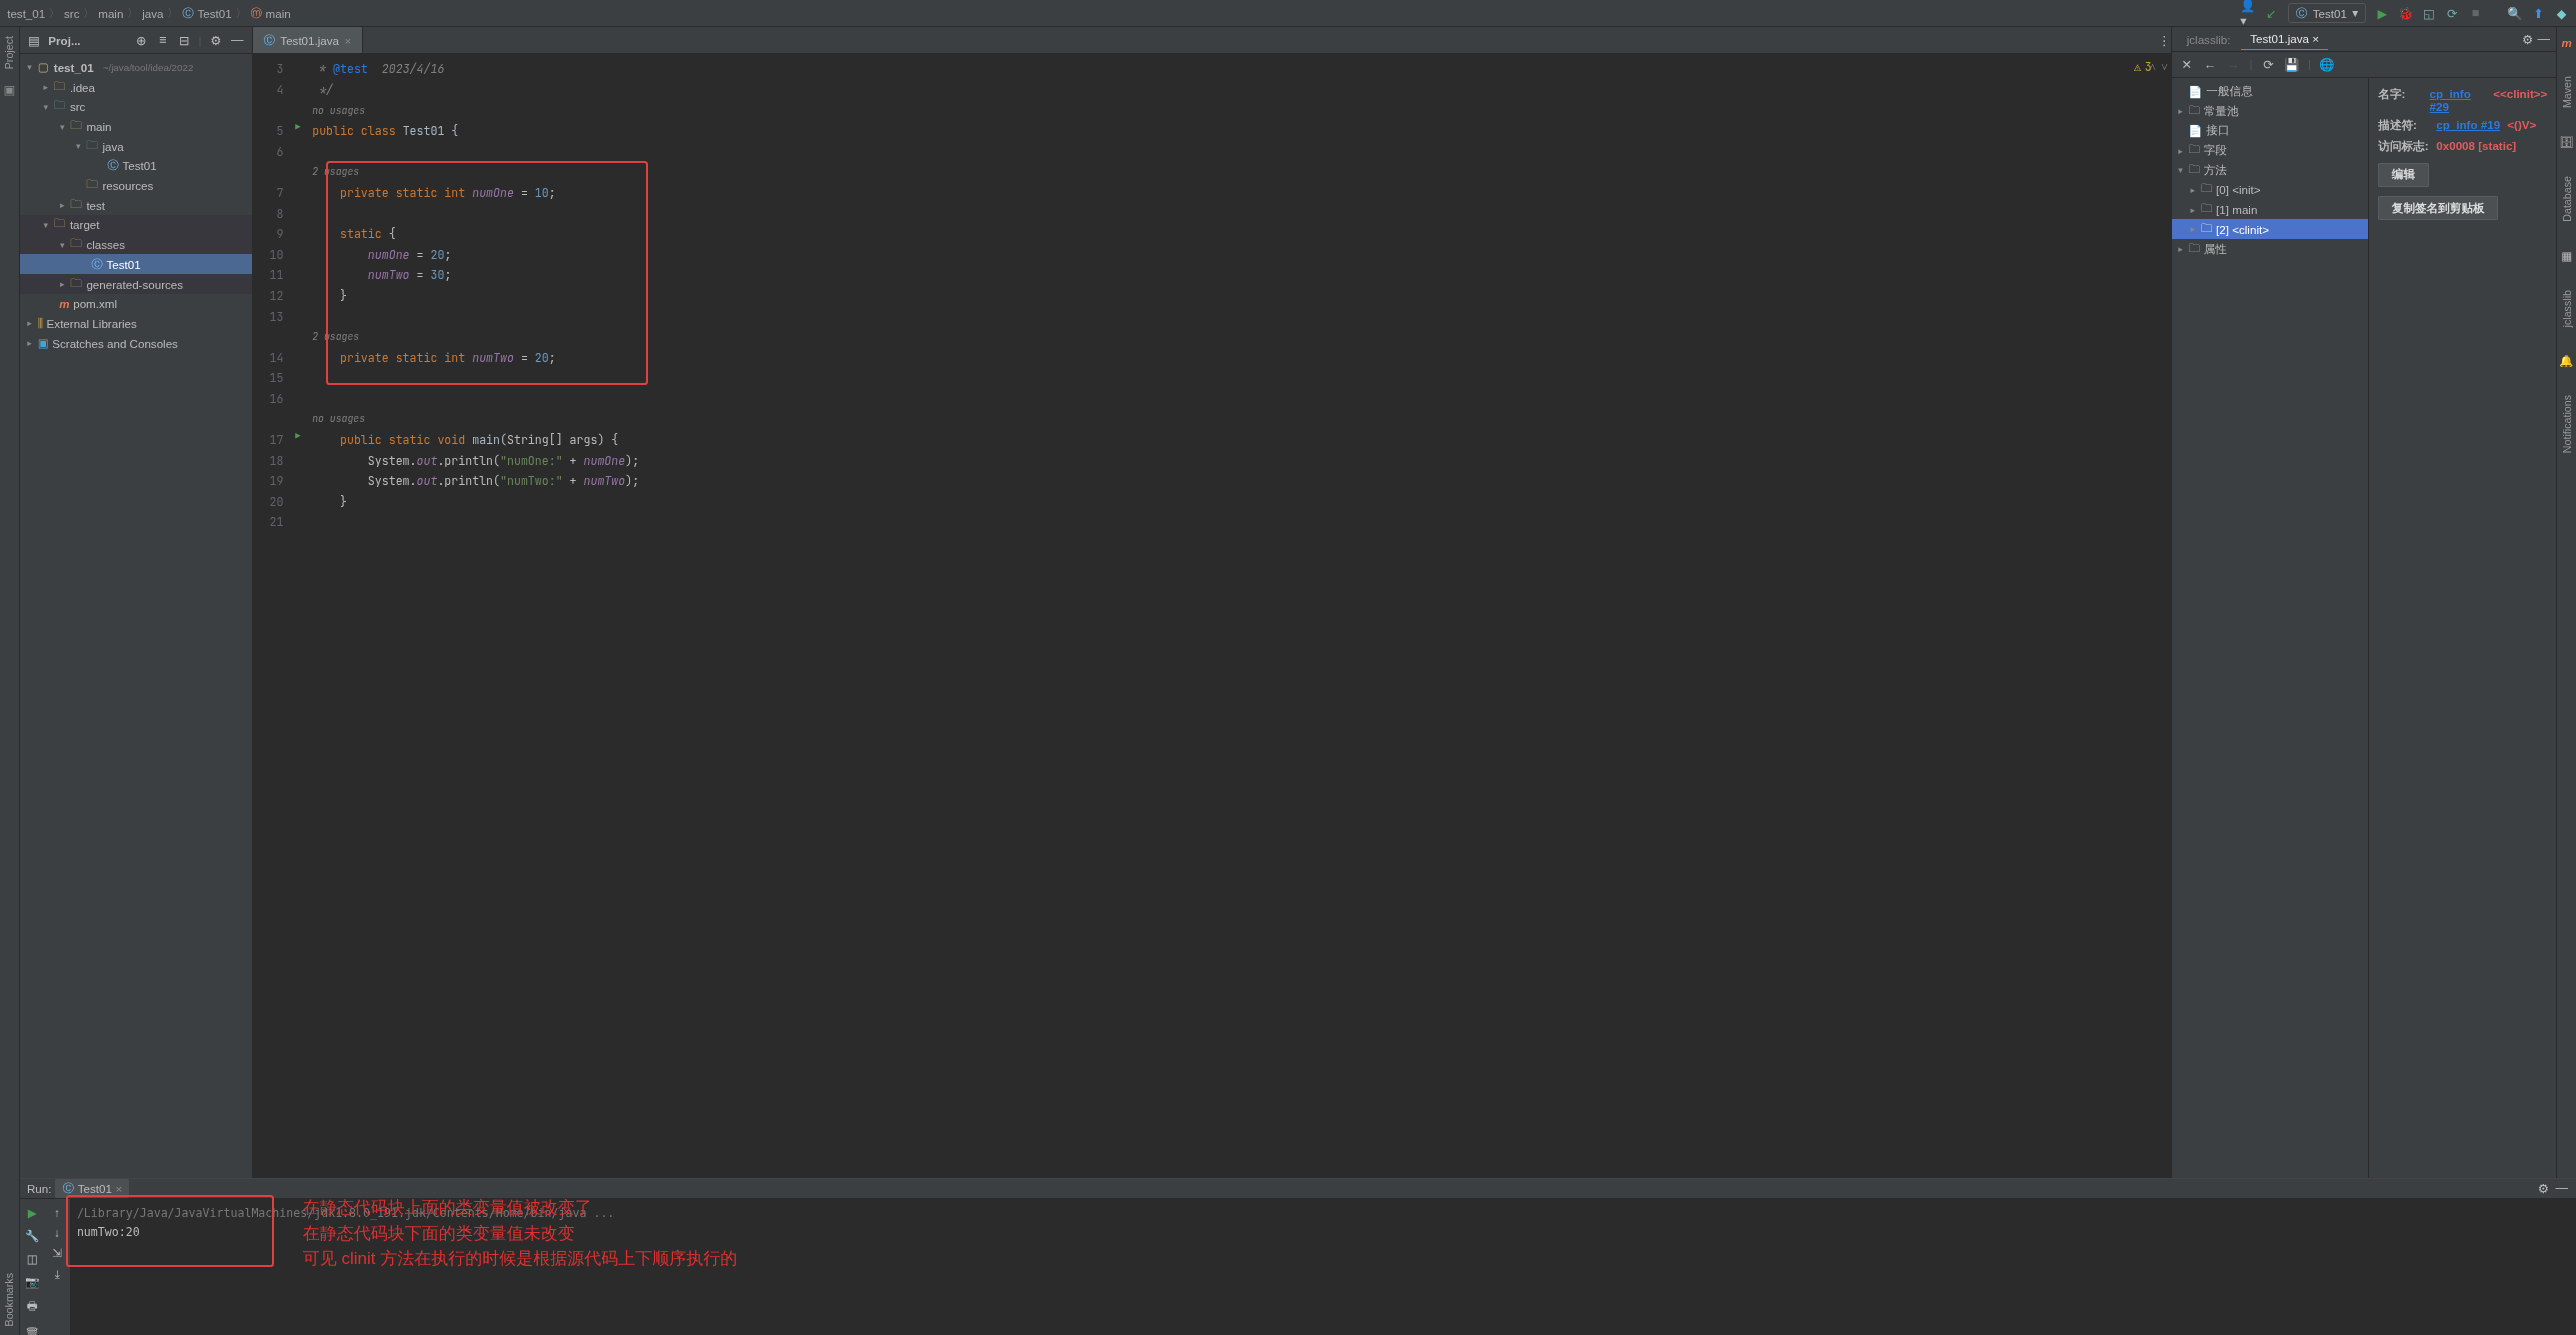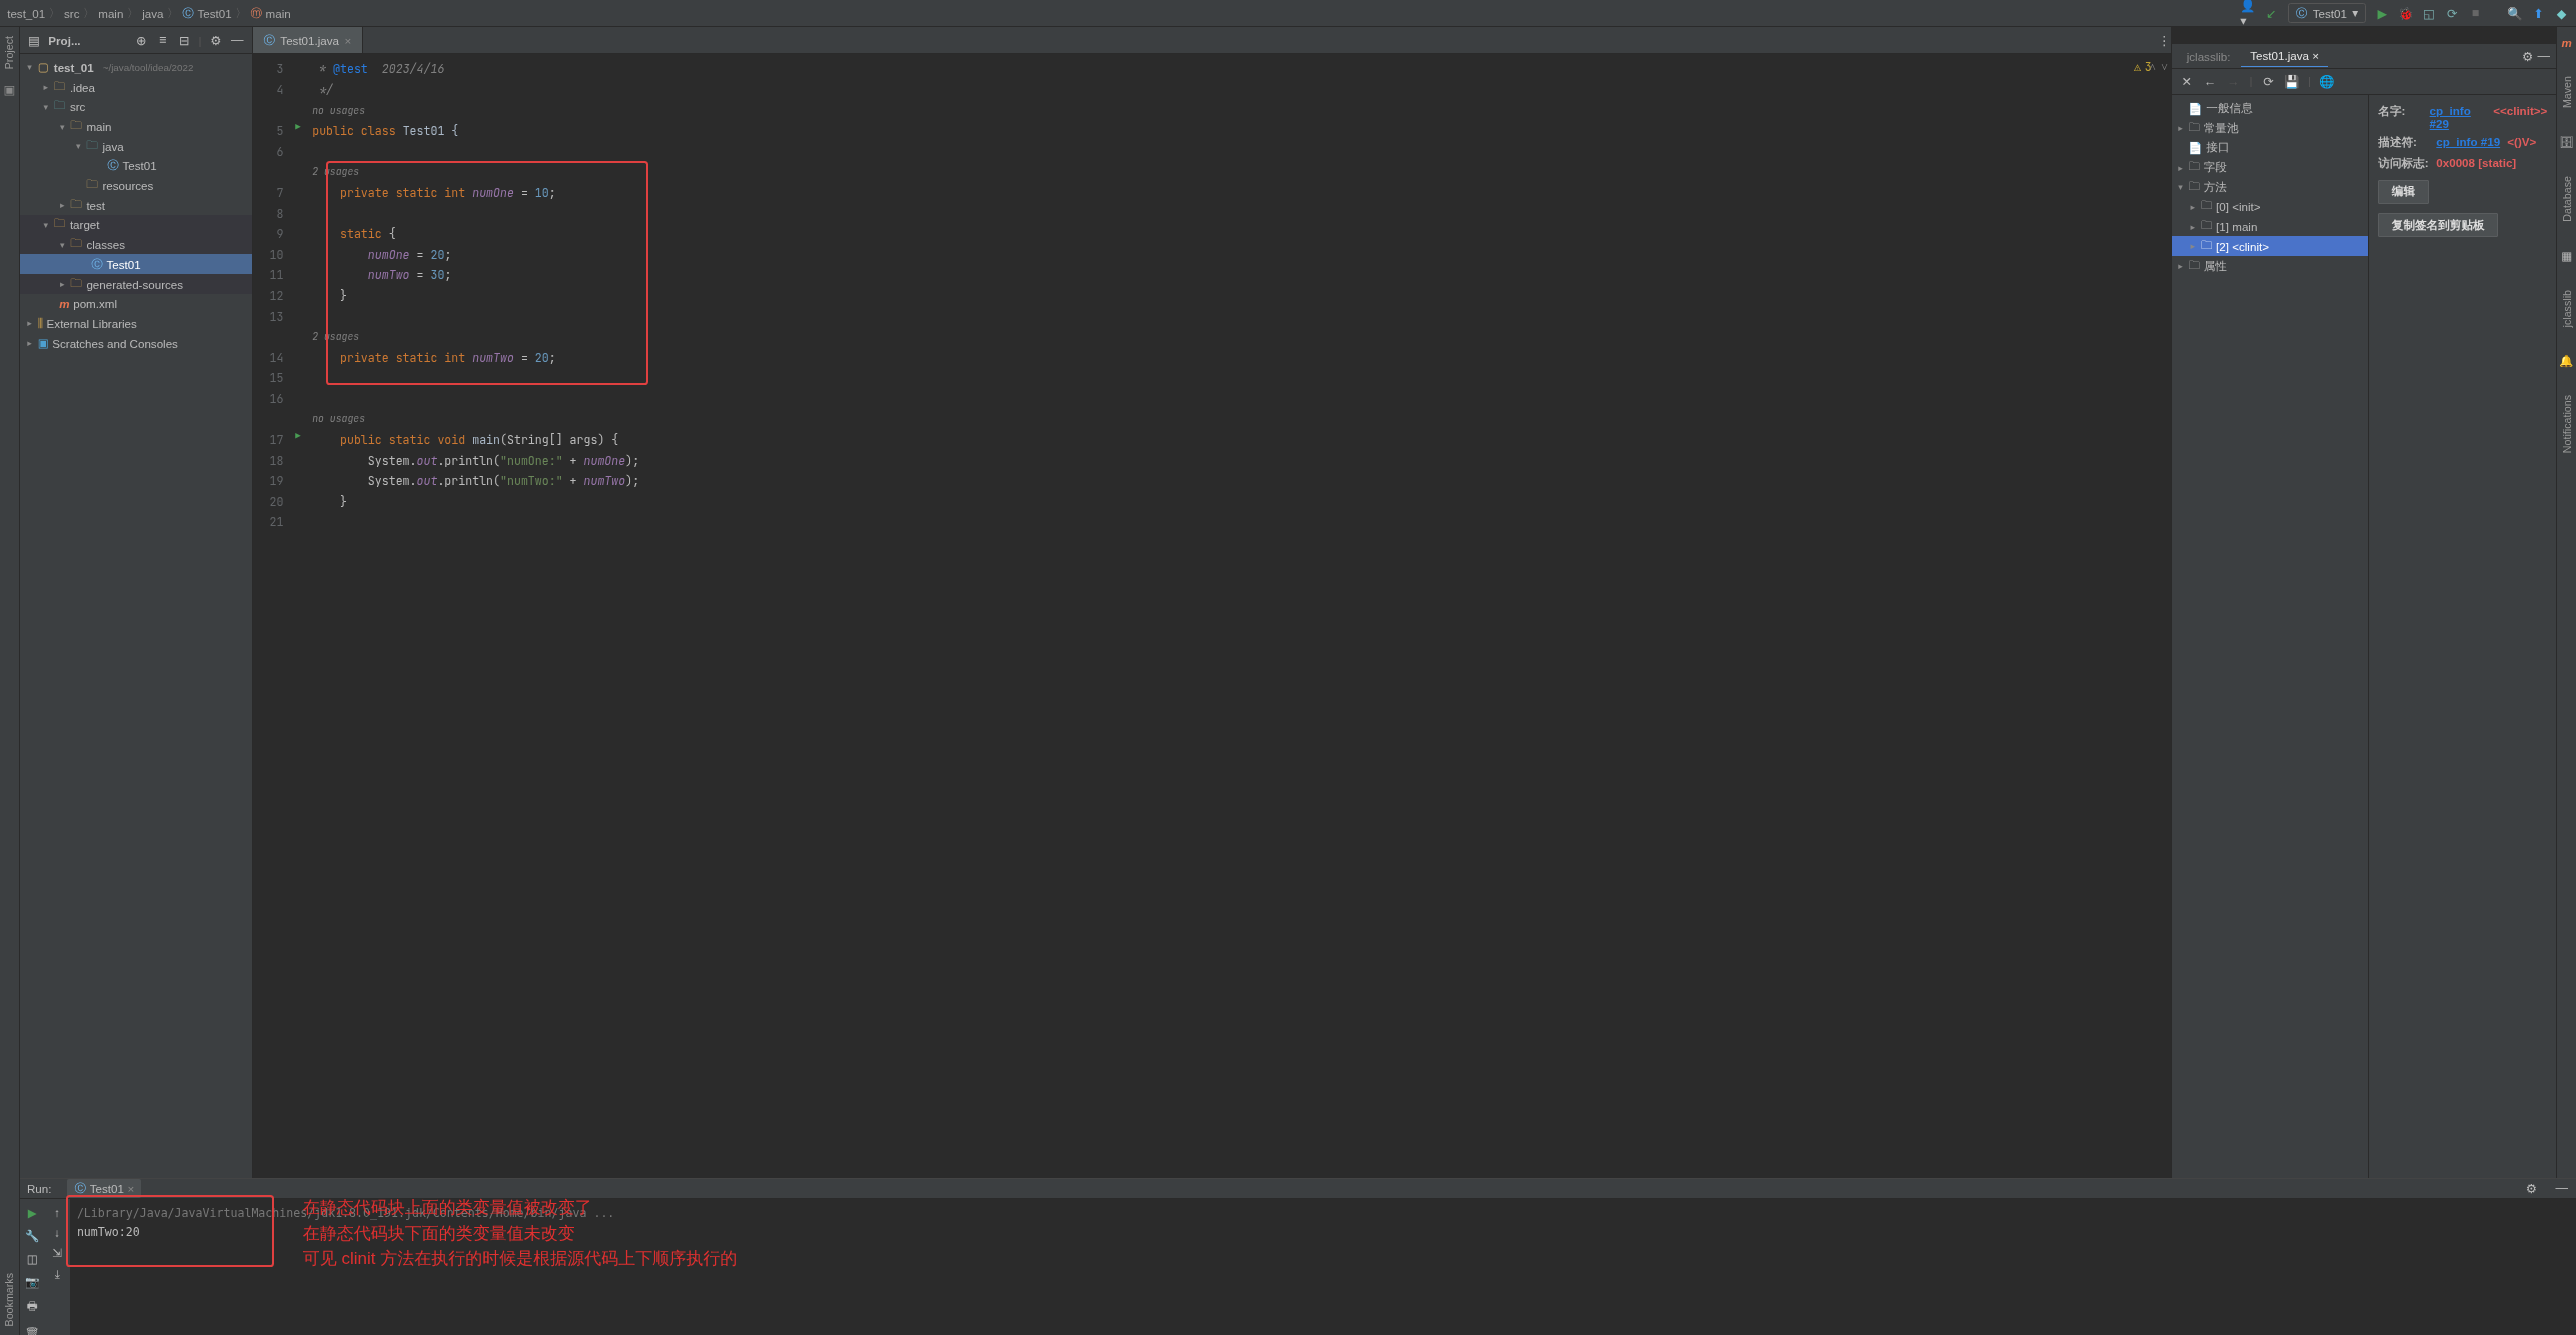--- a/index.html
+++ b/index.html
@@ -54,42 +54,42 @@
 .num { color: #6897bb; }
 .fld { color: #9876aa; font-style: italic; }
 .cmt { color: #808080; font-style: italic; }
 .ann { color: #808080; font-style: italic; font-size: 9.8px; padding-left: 36px; }
 .date { color: #287bde; }
 .outline { position: absolute; border: 2.7px solid #e04040; border-radius: 3.6px; pointer-events: none; }
 .warn-badge { position: absolute; right: 19.7px; top: 5.4px; display: flex; align-items: center; gap: 3.6px; color: #bfa134; }
 .nav-arrows { position: absolute; right: 3.6px; top: 5.4px; color: #888; display: flex; gap: 5.4px; }
 
 
-.jclass-panel { width: 385px; background: #3c3f41; border-left: 0.9px solid #2a2a2a; display: flex; flex-direction: column; margin-top: 17px; }
+.jclass-panel { width: 385px; background: #3c3f41; border-left: 0.9px solid #2a2a2a; display: flex; flex-direction: column; }
 .jtabs { display: flex; height: 25px; align-items: center; border-bottom: 0.9px solid #2a2a2a; padding: 0 5.4px; gap: 1.8px; }
 .jtab { padding: 3.6px 9px; color: #888; }
 .jtab.active { color: #e7e7e7; border-bottom: 1.8px solid #4a8cdb; }
 .jtoolbar { display: flex; gap: 9px; padding: 5.4px 7.2px; border-bottom: 0.9px solid #2a2a2a; }
 .jbody { display: flex; flex: 1; }
 .jtree { width: 197px; border-right: 0.9px solid #2a2a2a; padding: 3.6px 0; }
 .jtree-row { display: flex; align-items: center; height: 19.7px; padding-left: 3.6px; gap: 3.6px; cursor: pointer; }
 .jtree-row.sel { background: #4a73c9; color: #fff; }
 .detail { flex: 1; padding: 9px; font-weight: bold; }
 .drow { display: flex; margin-bottom: 5.4px; }
 .dlbl { width: 58px; color: #bbb; }
 .link { color: #287bde; text-decoration: underline; }
 .red { color: #e05c5c; margin-left: 7.2px; }
 .btn { background: #4c5052; border: 0.9px solid #5a5d5f; padding: 3.6px 12.5px; border-radius: 1px; cursor: pointer; color: #ddd; margin-top: 3.6px; margin-bottom: 5.4px; display: inline-block; }
 
 
 .annot { position: absolute; color: #e03030; font-size: 17px; font-family: sans-serif; line-height: 1.5; pointer-events: none; }
 
 
 .run-panel { height: 157px; background: #2b2b2b; border-top: 0.9px solid #444; display: flex; flex-direction: column; }
-.run-header { height: 25px; display: flex; align-items: center; padding: 0 7.2px; background: #3c3f41; border-bottom: 0.9px solid #2a2a2a; gap: 16px; }
+.run-header { height: 25px; display: flex; align-items: center; padding: 0 7.2px; background: #3c3f41; border-bottom: 0.9px solid #2a2a2a; gap: 4px; }
 .run-body { flex: 1; display: flex; }
 .run-gutter { width: 25px; background: #3c3f41; display: flex; flex-direction: column; align-items: center; gap: 9px; padding-top: 7.2px; }
 .run-subgutter { width: 25px; background: #3c3f41; display: flex; flex-direction: column; align-items: center; gap: 7.2px; padding-top: 7.2px; }
 .console { flex: 1; font-family: Menlo, monospace; padding: 7.2px; color: #bbb; position: relative; }
 .console .cline { height: 19.7px; }
 .left-bm-gutter { width: 19.7px; background: #3c3f41; border-right: 0.9px solid #2a2a2a; display: flex; flex-direction: column-reverse; align-items: center; }
 </style>
 </head>
 <body>
 

